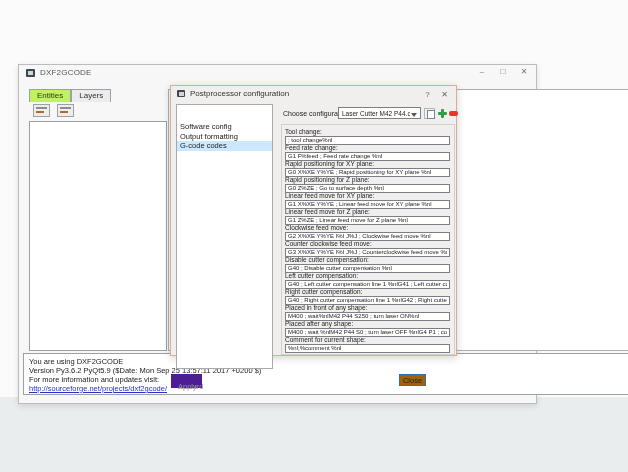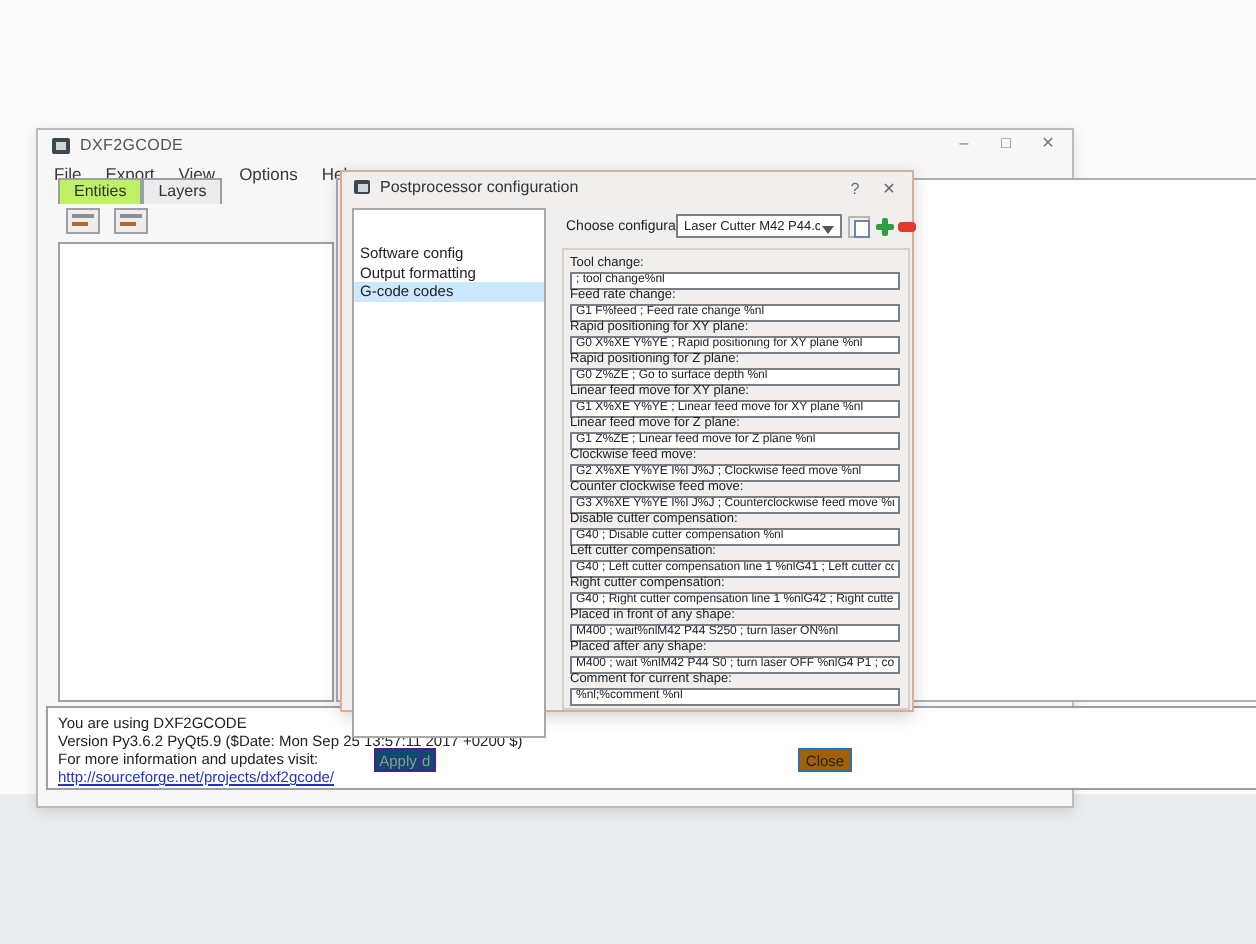--- a/index.html
+++ b/index.html
@@ -84,21 +84,21 @@
   .frow { position:absolute; left:3px; right:3px; height:16px; }
   .flabel { position:absolute; left:0; top:0; font-size:6.5px; line-height:6.5px; color:#222; white-space:nowrap; }
   .gfield {
     position:absolute; left:0; right:1px; top:6.5px; height:9px;
     background:#fff; border:1px solid #7a7f85;
     font-family:"Liberation Sans", sans-serif; font-size:6px; color:#222;
     padding:0 2px; line-height:7px;
   }
   .dlg-buttons { left:0; top:288px; width:282px; height:13px; }
   .dbtn { position:absolute; top:0; height:12px; font-size:7.5px; text-align:center; line-height:11px; }
-  .dbtn.disabled { left:auto; background:#0c4a6e; border:1px solid #4c1d95; color:#9a9691;margin-left:16px; }
+  .dbtn.disabled { left:auto; background:#0c4a6e; border:7px solid #4c1d95; color:#9a9691; }
   .btn-discard { left:191px; width:31px; }
   .btn-close { left:228px; width:27px; background:#a16207; border:1px solid #2d6eb5; color:#222; }
   .btn-apply { left:259px; width:24px; }
 </style>
 </head>
 <body>
 
 <div class="abs desktop-lower"></div>
 
 <div class="abs main-window">
@@ -106,27 +106,20 @@
   <div class="abs titlebar">
     <span class="abs app-icon"></span>
     <span class="abs win-title">DXF2GCODE</span>
     <span class="abs win-controls">
       <span class="win-btn">–</span>
       <span class="win-btn">□</span>
       <span class="win-btn">✕</span>
     </span>
   </div>
 
-  <div class="abs menubar">
-    <span class="menu-item">File</span>
-    <span class="menu-item">Export</span>
-    <span class="menu-item">View</span>
-    <span class="menu-item">Options</span>
-    <span class="menu-item">Help</span>
-  </div>
 
   <div class="abs tabbar">
     <span class="tab sel">Entities</span>
     <span class="tab">Layers</span>
   </div>
 
   <div class="abs panel-toolbar">
     <span class="tool-icon"></span>
     <span class="tool-icon"></span>
   </div>

